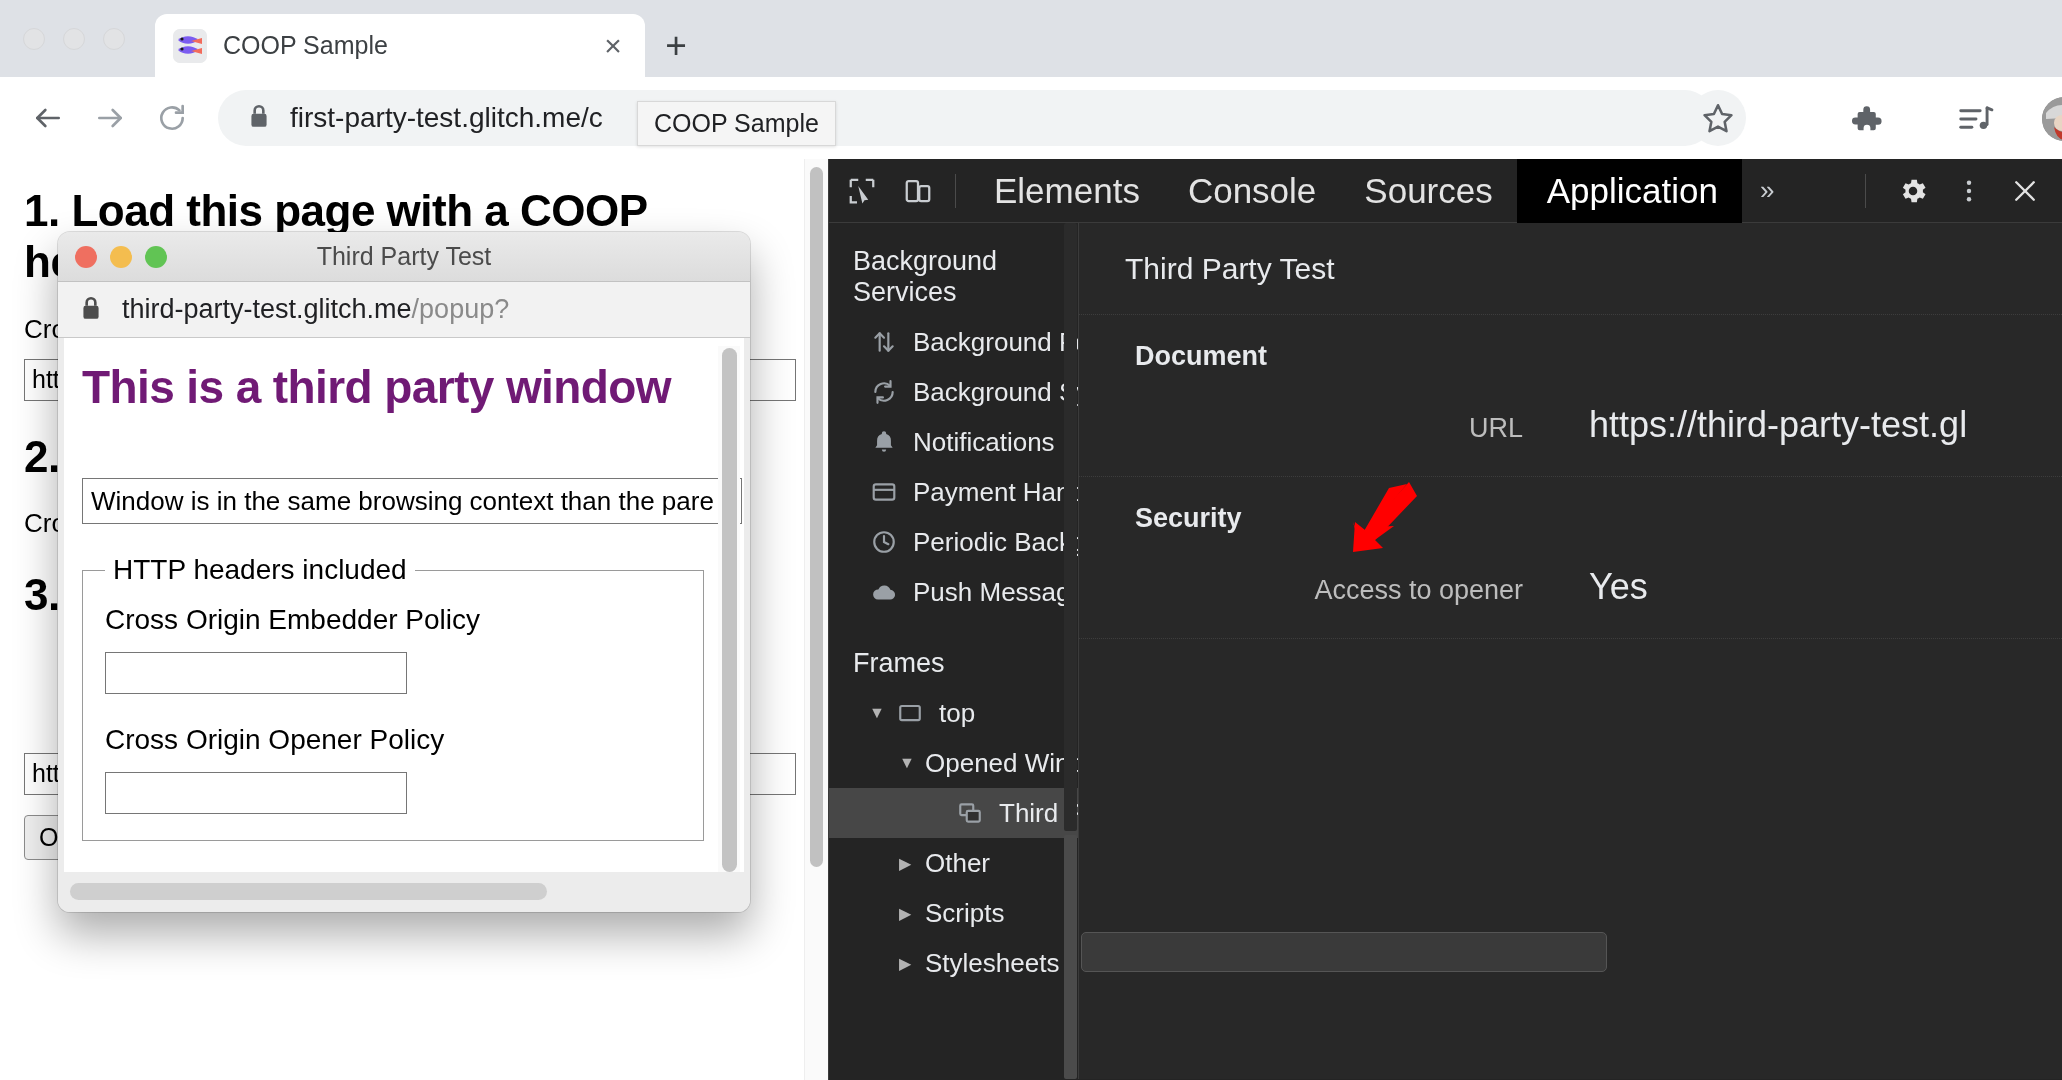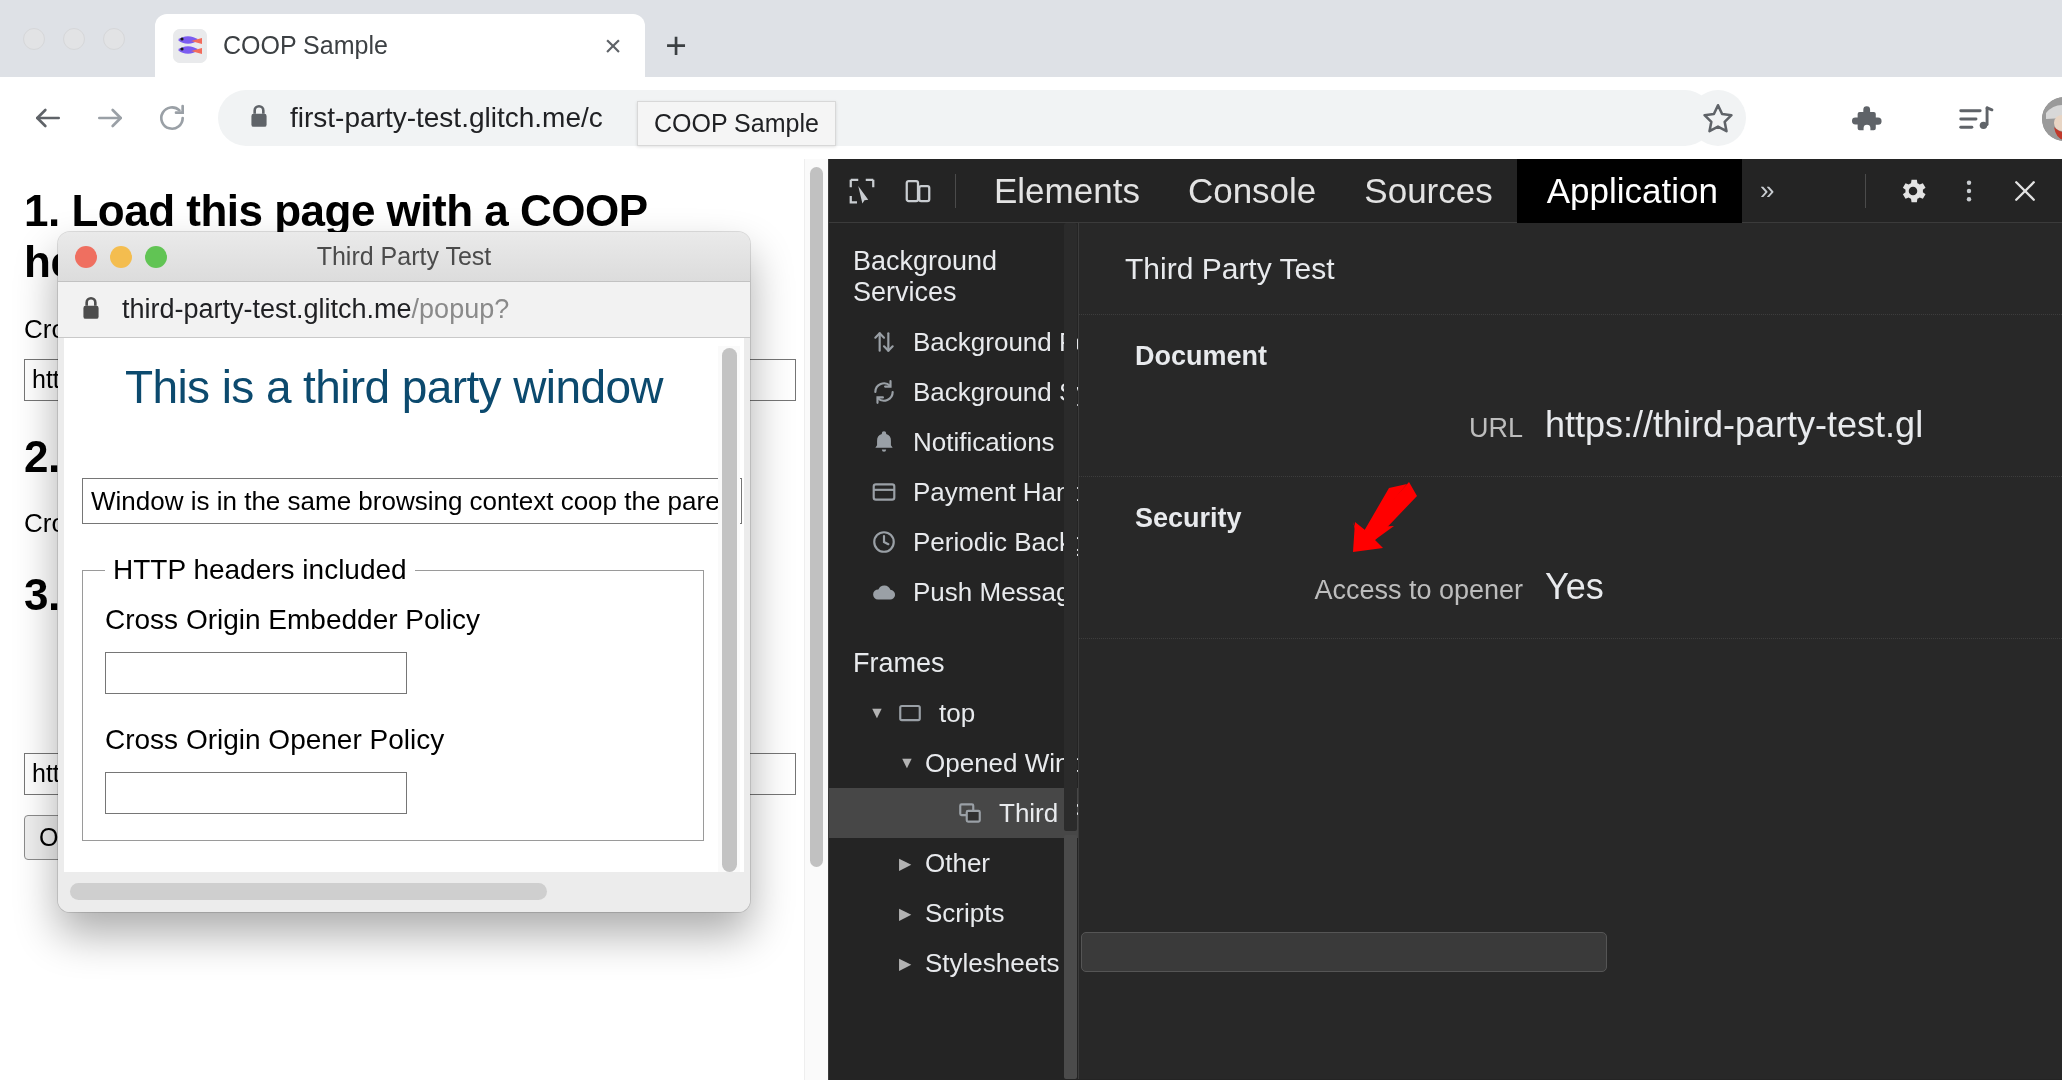--- a/index.html
+++ b/index.html
@@ -156,23 +156,22 @@
   }
   .popup-url .lock { margin-right: 20px; }
   .popup-url .u { font-size: 27px; color: #202124; white-space: nowrap; }
   .popup-url .u .dim { color: #8a8a8a; }
   .popup-body {
     position: relative; height: 547px; background: #ffffff; overflow: hidden;
     margin: 0 6px;
   }
   .popup-content { padding: 22px 18px 0 18px; width: 660px; }
   .popup-content h1 {
-    font-size: 46px; font-weight: normal; color: #0c4a6e; letter-spacing: -0.6px;
+    font-size: 46px; font-weight: bold; color: #701a75; letter-spacing: -0.6px;
     white-space: nowrap;
-    text-align: center;
   }
   .popup-content .status {
     margin-top: 64px; width: 660px; height: 46px;
     border: 1px solid #767676; background: #fff;
     font-size: 26px; color: #000; padding: 0 8px;
     display: flex; align-items: center; white-space: nowrap; overflow: hidden;
   }
   .popup-content fieldset {
     margin-top: 30px; width: 622px; border: 1px solid #9a9a9a;
     padding: 6px 22px 26px 22px;
@@ -258,21 +257,21 @@
 
   .dt-content {
     flex: 1; position: relative; background: #282828; overflow: hidden;
   }
   .dt-frame-title {
     height: 92px; display: flex; align-items: center; padding-left: 46px;
     font-size: 30px; color: #e8eaed; border-bottom: 1px dotted #3d3d3d;
   }
   .dt-sect { border-bottom: 1px dotted #3d3d3d; padding: 26px 0 30px 0; }
   .dt-sect-h { font-size: 27px; font-weight: bold; color: #e8eaed; padding-left: 56px; }
-  .dt-kv { display: flex; margin-top: 32px; align-items: baseline; }
+  .dt-kv { display: flex; margin-top: 32px; align-items: baseline; gap: 44px; }
   .dt-kv .k {
     width: 444px; text-align: right; padding-right: 0; font-size: 27px; color: #bdbdbd;
   }
   .dt-kv .v { margin-left: 22px; font-size: 36px; color: #e8eaed; white-space: nowrap; }
   .dt-hscroll {
     position: absolute; left: 2px; top: 709px; width: 526px; height: 40px;
     background: #3a3a3a; border: 1px solid #555; border-radius: 5px;
   }
   .dt-arrow { position: absolute; left: 252px; top: 255px; z-index: 5; }
 </style>
@@ -402,21 +401,21 @@
         <svg width="22" height="26" viewBox="0 0 20 24">
             <rect x="3" y="10" width="14" height="12" rx="2" fill="#4d4d4d"></rect>
             <path d="M6 10 V7 a4 4 0 0 1 8 0 V10" fill="none" stroke="#4d4d4d" stroke-width="2.4"></path>
           </svg>
       </span>
       <span class="u"><span>third-party-test.glitch.me</span><span class="dim">/popup?</span></span>
     </div>
     <div class="popup-body">
       <div class="popup-content">
         <h1>This is a third party window</h1>
-        <div class="status">Window is in the same browsing context coop the pare</div>
+        <div class="status">Window is in the same browsing context than the pare</div>
         <fieldset>
           <legend>HTTP headers included</legend>
           <div class="flabel">Cross Origin Embedder Policy</div>
           <div class="finput"></div>
           <div class="flabel" style="margin-top:30px">Cross Origin Opener Policy</div>
           <div class="finput"></div>
         </fieldset>
       </div>
       <div class="popup-vscroll">
         <i></i>

